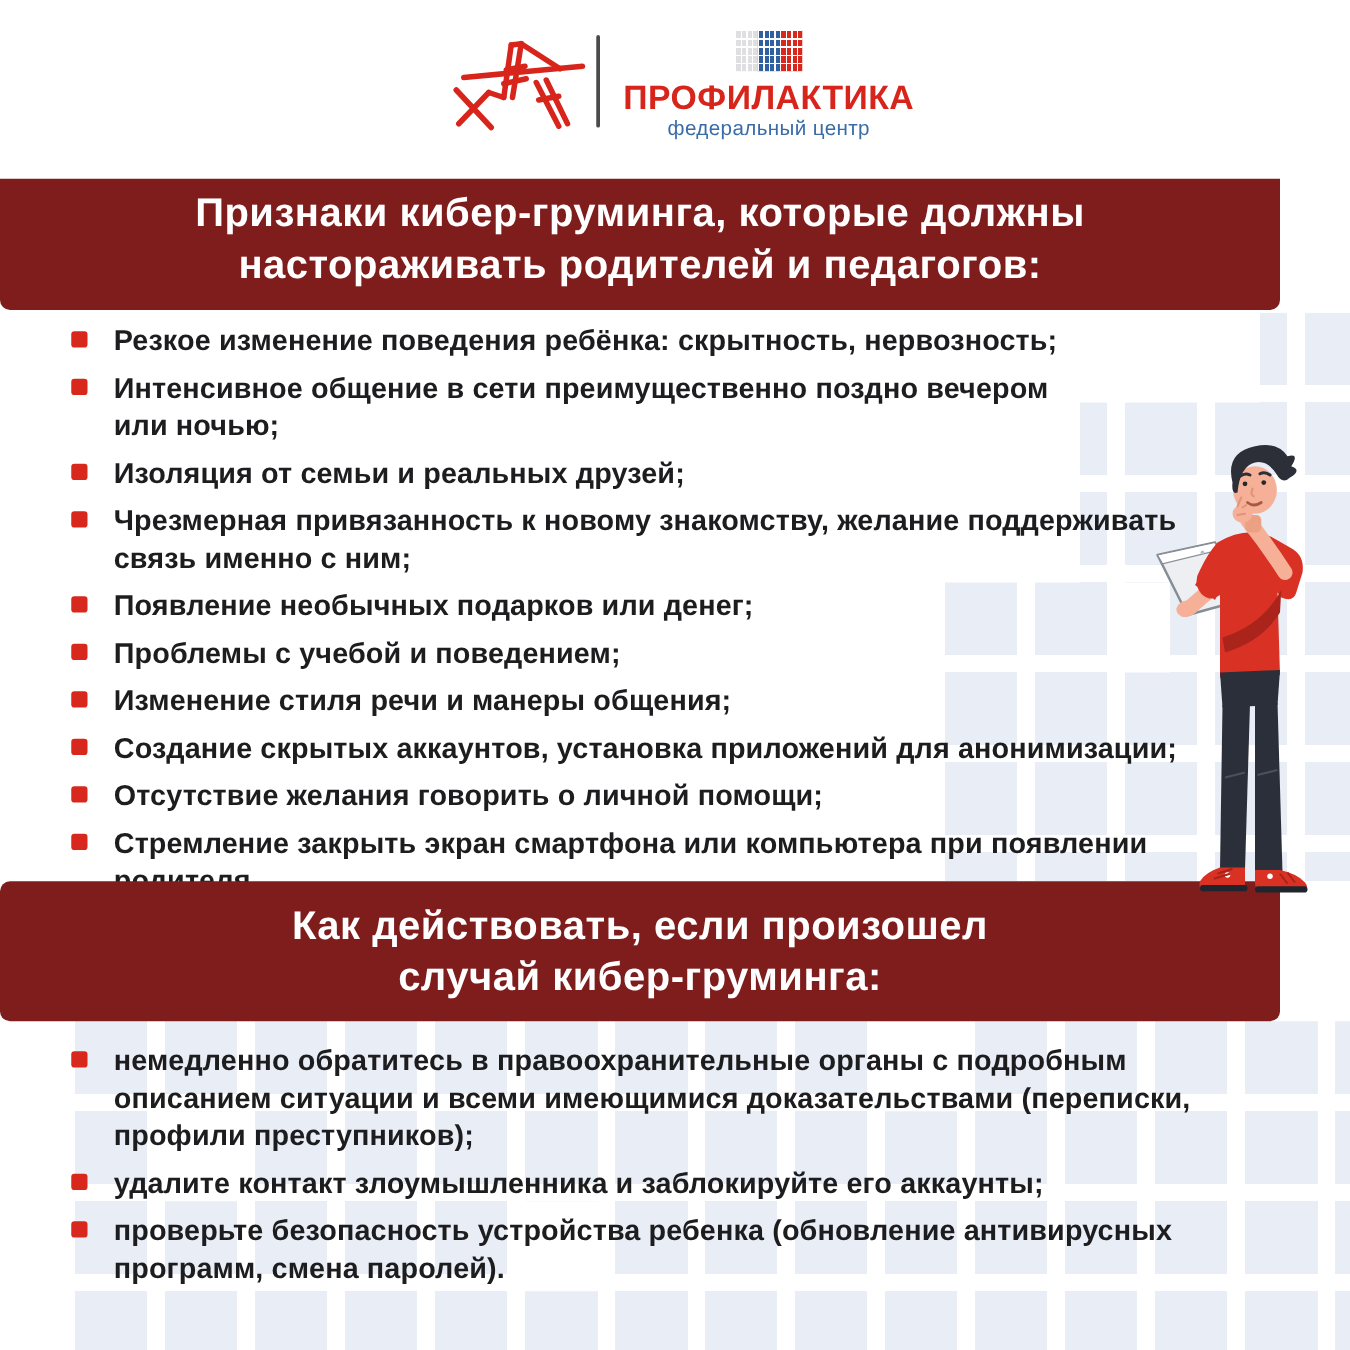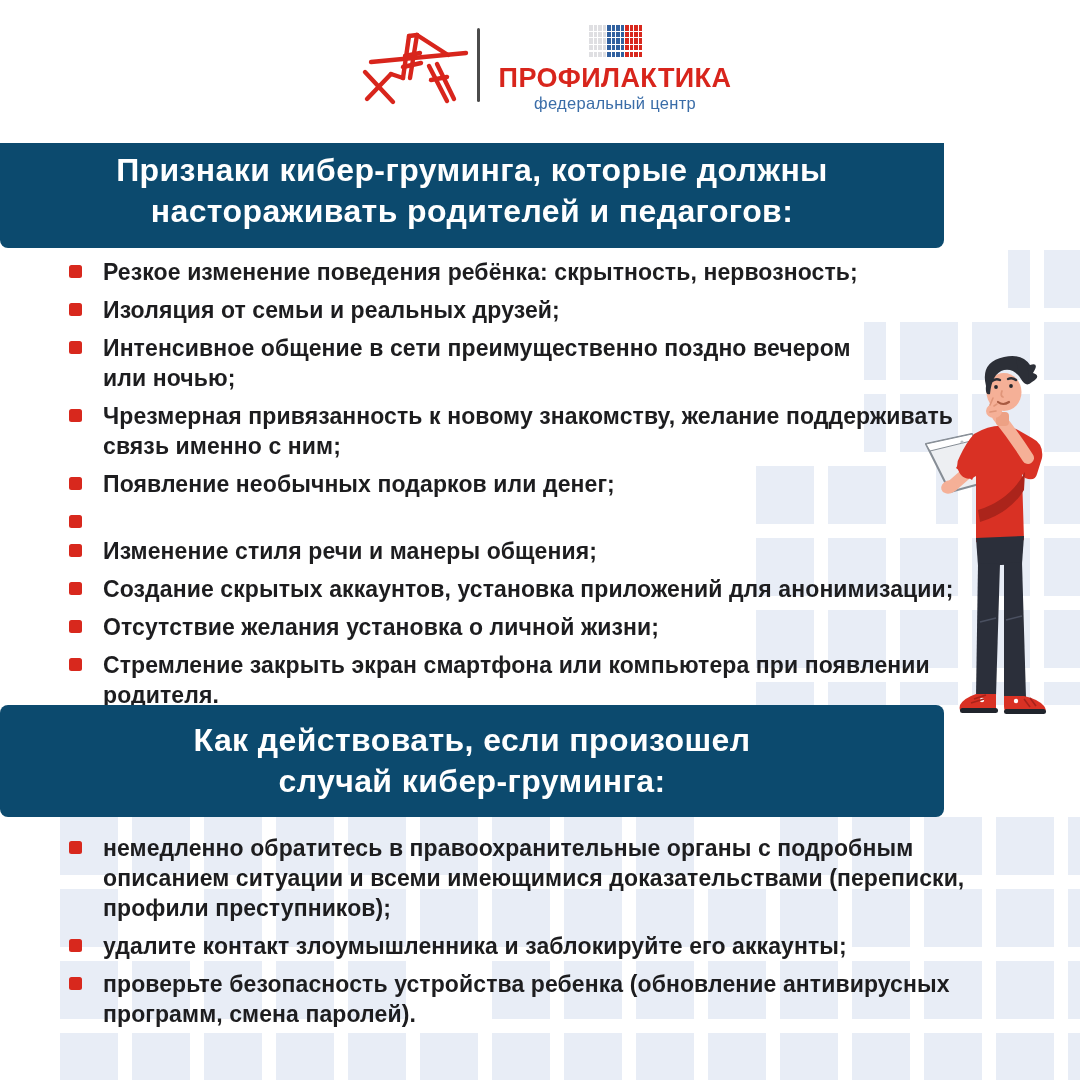--- a/index.html
+++ b/index.html
@@ -26,32 +26,32 @@
     background-image:
       repeating-linear-gradient(to right,#ffffff 0 1.2px,transparent 1.2px 4.5px),
       repeating-linear-gradient(to bottom,#ffffff 0 1.2px,transparent 1.2px 6.6px);}
   .seg-gray{background-color:#dfdfe2;}
   .seg-blue{background-color:#30609f;}
   .seg-red{background-color:#d8281d;}
   .brand-title{font-size:27px;font-weight:700;color:#d8251c;letter-spacing:.4px;line-height:28px;}
   .brand-subtitle{font-size:16.5px;font-weight:400;color:#3a6da8;letter-spacing:.3px;margin-top:2px;}
 
   
-  .banner{position:absolute;left:0;width:944px;background:#0c4a6e;border-radius:8px;
+  .banner{position:absolute;left:0;width:1024px;background:#7f1d1d;border-radius:8px;
           display:flex;align-items:center;justify-content:center;z-index:1;}
   .banner1{top:133px;height:115px;}
   .banner2{top:705px;height:112px;}
   .banner-title{color:#ffffff;font-weight:700;font-size:32px;line-height:41px;
                 letter-spacing:.4px;text-align:center;white-space:pre-line;}
 
   
   .list{position:absolute;left:0;width:1080px;box-sizing:border-box;margin:0;list-style:none;z-index:1;}
   .list1{top:248px;padding:9px 100px 0 57px;}
   .list2{top:817px;padding:16px 34px 0 57px;}
-  .list li{display:flex;align-items:flex-start;gap:21px;margin-bottom:8px;margin-left:12px;}
+  .list li{display:flex;align-items:flex-start;gap:21px;margin-bottom:8px;}
   .bullet{flex:0 0 13px;width:13px;height:13px;background:#d8281d;border-radius:2.5px;margin-top:8px;}
   .item-text{font-size:23px;line-height:30px;font-weight:700;color:#1d1d1f;
              letter-spacing:.1px;white-space:pre-line;}
 
   
   .man{position:absolute;left:916px;top:350px;width:156px;height:372px;z-index:3;}
 </style>
 </head>
 <body>
 
@@ -99,50 +99,51 @@
 настораживать родителей и педагогов:</h1>
   </section>
 
   <ul class="list list1">
     <li>
         <span class="bullet"></span>
         <span class="item-text">Резкое изменение поведения ребёнка: скрытность, нервозность;</span>
       </li>
     <li>
         <span class="bullet"></span>
-        <span class="item-text">Изоляция от семьи и реальных друзей;</span>
-      </li>
-    <li>
-        <span class="bullet"></span>
         <span class="item-text">Интенсивное общение в сети преимущественно поздно вечером
 или ночью;</span>
       </li>
     <li>
         <span class="bullet"></span>
+        <span class="item-text">Изоляция от семьи и реальных друзей;</span>
+      </li>
+    <li>
+        <span class="bullet"></span>
         <span class="item-text">Чрезмерная привязанность к новому знакомству, желание поддерживать
 связь именно с ним;</span>
       </li>
     <li>
         <span class="bullet"></span>
         <span class="item-text">Появление необычных подарков или денег;</span>
       </li>
     <li>
         <span class="bullet"></span>
+        <span class="item-text">Проблемы с учебой и поведением;</span>
       </li>
     <li>
         <span class="bullet"></span>
         <span class="item-text">Изменение стиля речи и манеры общения;</span>
       </li>
     <li>
         <span class="bullet"></span>
         <span class="item-text">Создание скрытых аккаунтов, установка приложений для анонимизации;</span>
       </li>
     <li>
         <span class="bullet"></span>
-        <span class="item-text">Отсутствие желания установка о личной жизни;</span>
+        <span class="item-text">Отсутствие желания говорить о личной помощи;</span>
       </li>
     <li>
         <span class="bullet"></span>
         <span class="item-text">Стремление закрыть экран смартфона или компьютера при появлении
 родителя.</span>
       </li>
   </ul>
 
   <section class="banner banner2">
     <h2 class="banner-title" style="margin:0;">Как действовать, если произошел

